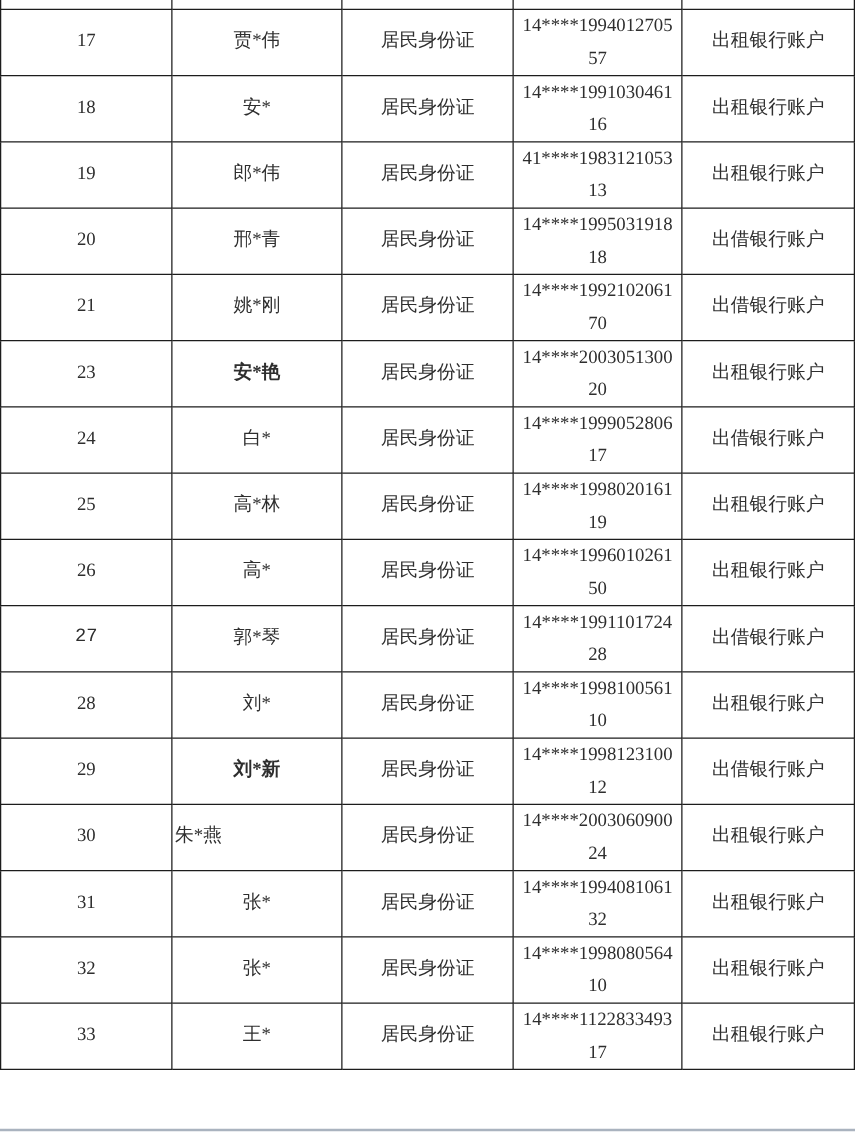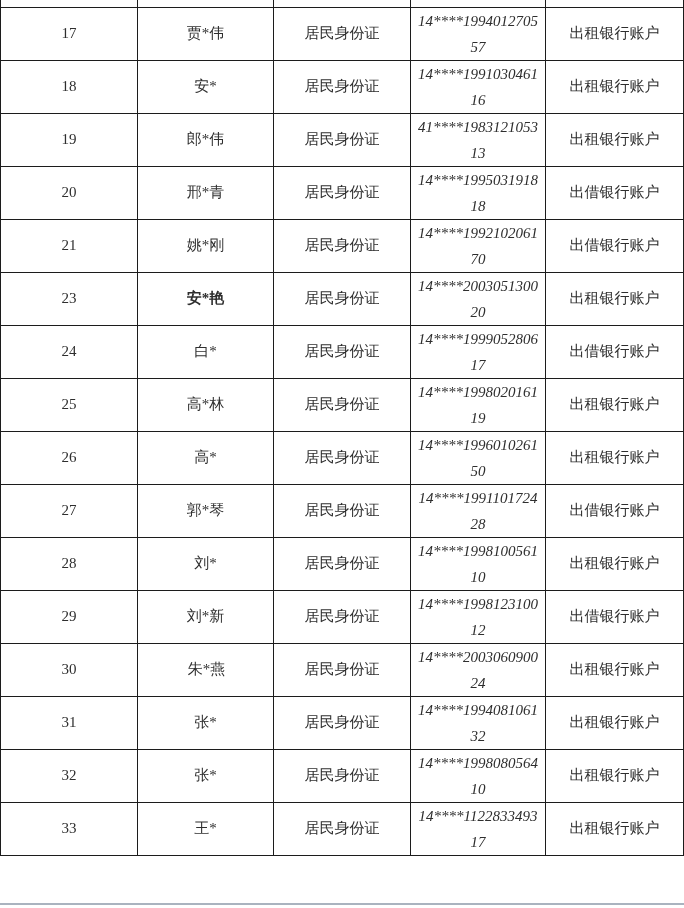--- a/index.html
+++ b/index.html
@@ -24,22 +24,22 @@
     text-align: center;
     vertical-align: middle;
     font-size: 15px;
     line-height: 1.35;
     overflow: hidden;
     white-space: nowrap;
   }
   tr.data-row { height: 52.4px; }
   tr.partial-top { height: 7px; }
   tr.partial-top td { border-top: none; }
-  td.col-name.left { text-align: center; padding-left: 2px; margin-left: 22px; }
-  td.col-idnum .id-line { line-height: 26px; font-style: italic; }
+  td.col-name.left { text-align: left; padding-left: 2px; margin-left: 22px; }
+  td.col-idnum .id-line { line-height: 26px; }
   .bottom-accent {
     position: absolute;
     left: 0;
     width: 684px;
     top: 903px;
     height: 2px;
   }
 </style>
 </head>
 <body>
@@ -156,21 +156,21 @@
     <td class="col-name" style="border-color: rgb(28, 28, 28);">高*</td>
     <td class="col-idtype" style="border-color: rgb(28, 28, 28);">居民身份证</td>
     <td class="col-idnum" style="border-color: rgb(28, 28, 28);">
       <div class="id-line">14****1996010261</div>
       <div class="id-line">50</div>
     </td>
     <td class="col-behavior" style="border-color: rgb(28, 28, 28);">出租银行账户</td>
   </tr>
 
   <tr class="data-row">
-    <td class="col-no" style="border-color: rgb(28, 28, 28);">27</td>
+    <td class="col-no" style="border-color: rgb(28, 28, 28); font-family: Liberation Mono, monospace;">27</td>
     <td class="col-name" style="border-color: rgb(28, 28, 28);">郭*琴</td>
     <td class="col-idtype" style="border-color: rgb(28, 28, 28);">居民身份证</td>
     <td class="col-idnum" style="border-color: rgb(28, 28, 28);">
       <div class="id-line">14****1991101724</div>
       <div class="id-line">28</div>
     </td>
     <td class="col-behavior" style="border-color: rgb(28, 28, 28);">出借银行账户</td>
   </tr>
 
   <tr class="data-row">
@@ -179,21 +179,21 @@
     <td class="col-idtype" style="border-color: rgb(28, 28, 28);">居民身份证</td>
     <td class="col-idnum" style="border-color: rgb(28, 28, 28);">
       <div class="id-line">14****1998100561</div>
       <div class="id-line">10</div>
     </td>
     <td class="col-behavior" style="border-color: rgb(28, 28, 28);">出租银行账户</td>
   </tr>
 
   <tr class="data-row">
     <td class="col-no" style="border-color: rgb(28, 28, 28);">29</td>
-    <td class="col-name" style="border-color: rgb(28, 28, 28);">刘*新</td>
+    <td class="col-name" style="border-color: rgb(28, 28, 28); font-weight: bold;">刘*新</td>
     <td class="col-idtype" style="border-color: rgb(28, 28, 28);">居民身份证</td>
     <td class="col-idnum" style="border-color: rgb(28, 28, 28);">
       <div class="id-line">14****1998123100</div>
       <div class="id-line">12</div>
     </td>
     <td class="col-behavior" style="border-color: rgb(28, 28, 28);">出借银行账户</td>
   </tr>
 
   <tr class="data-row">
     <td class="col-no" style="border-color: rgb(28, 28, 28); margin-left: 28px;">30</td>

